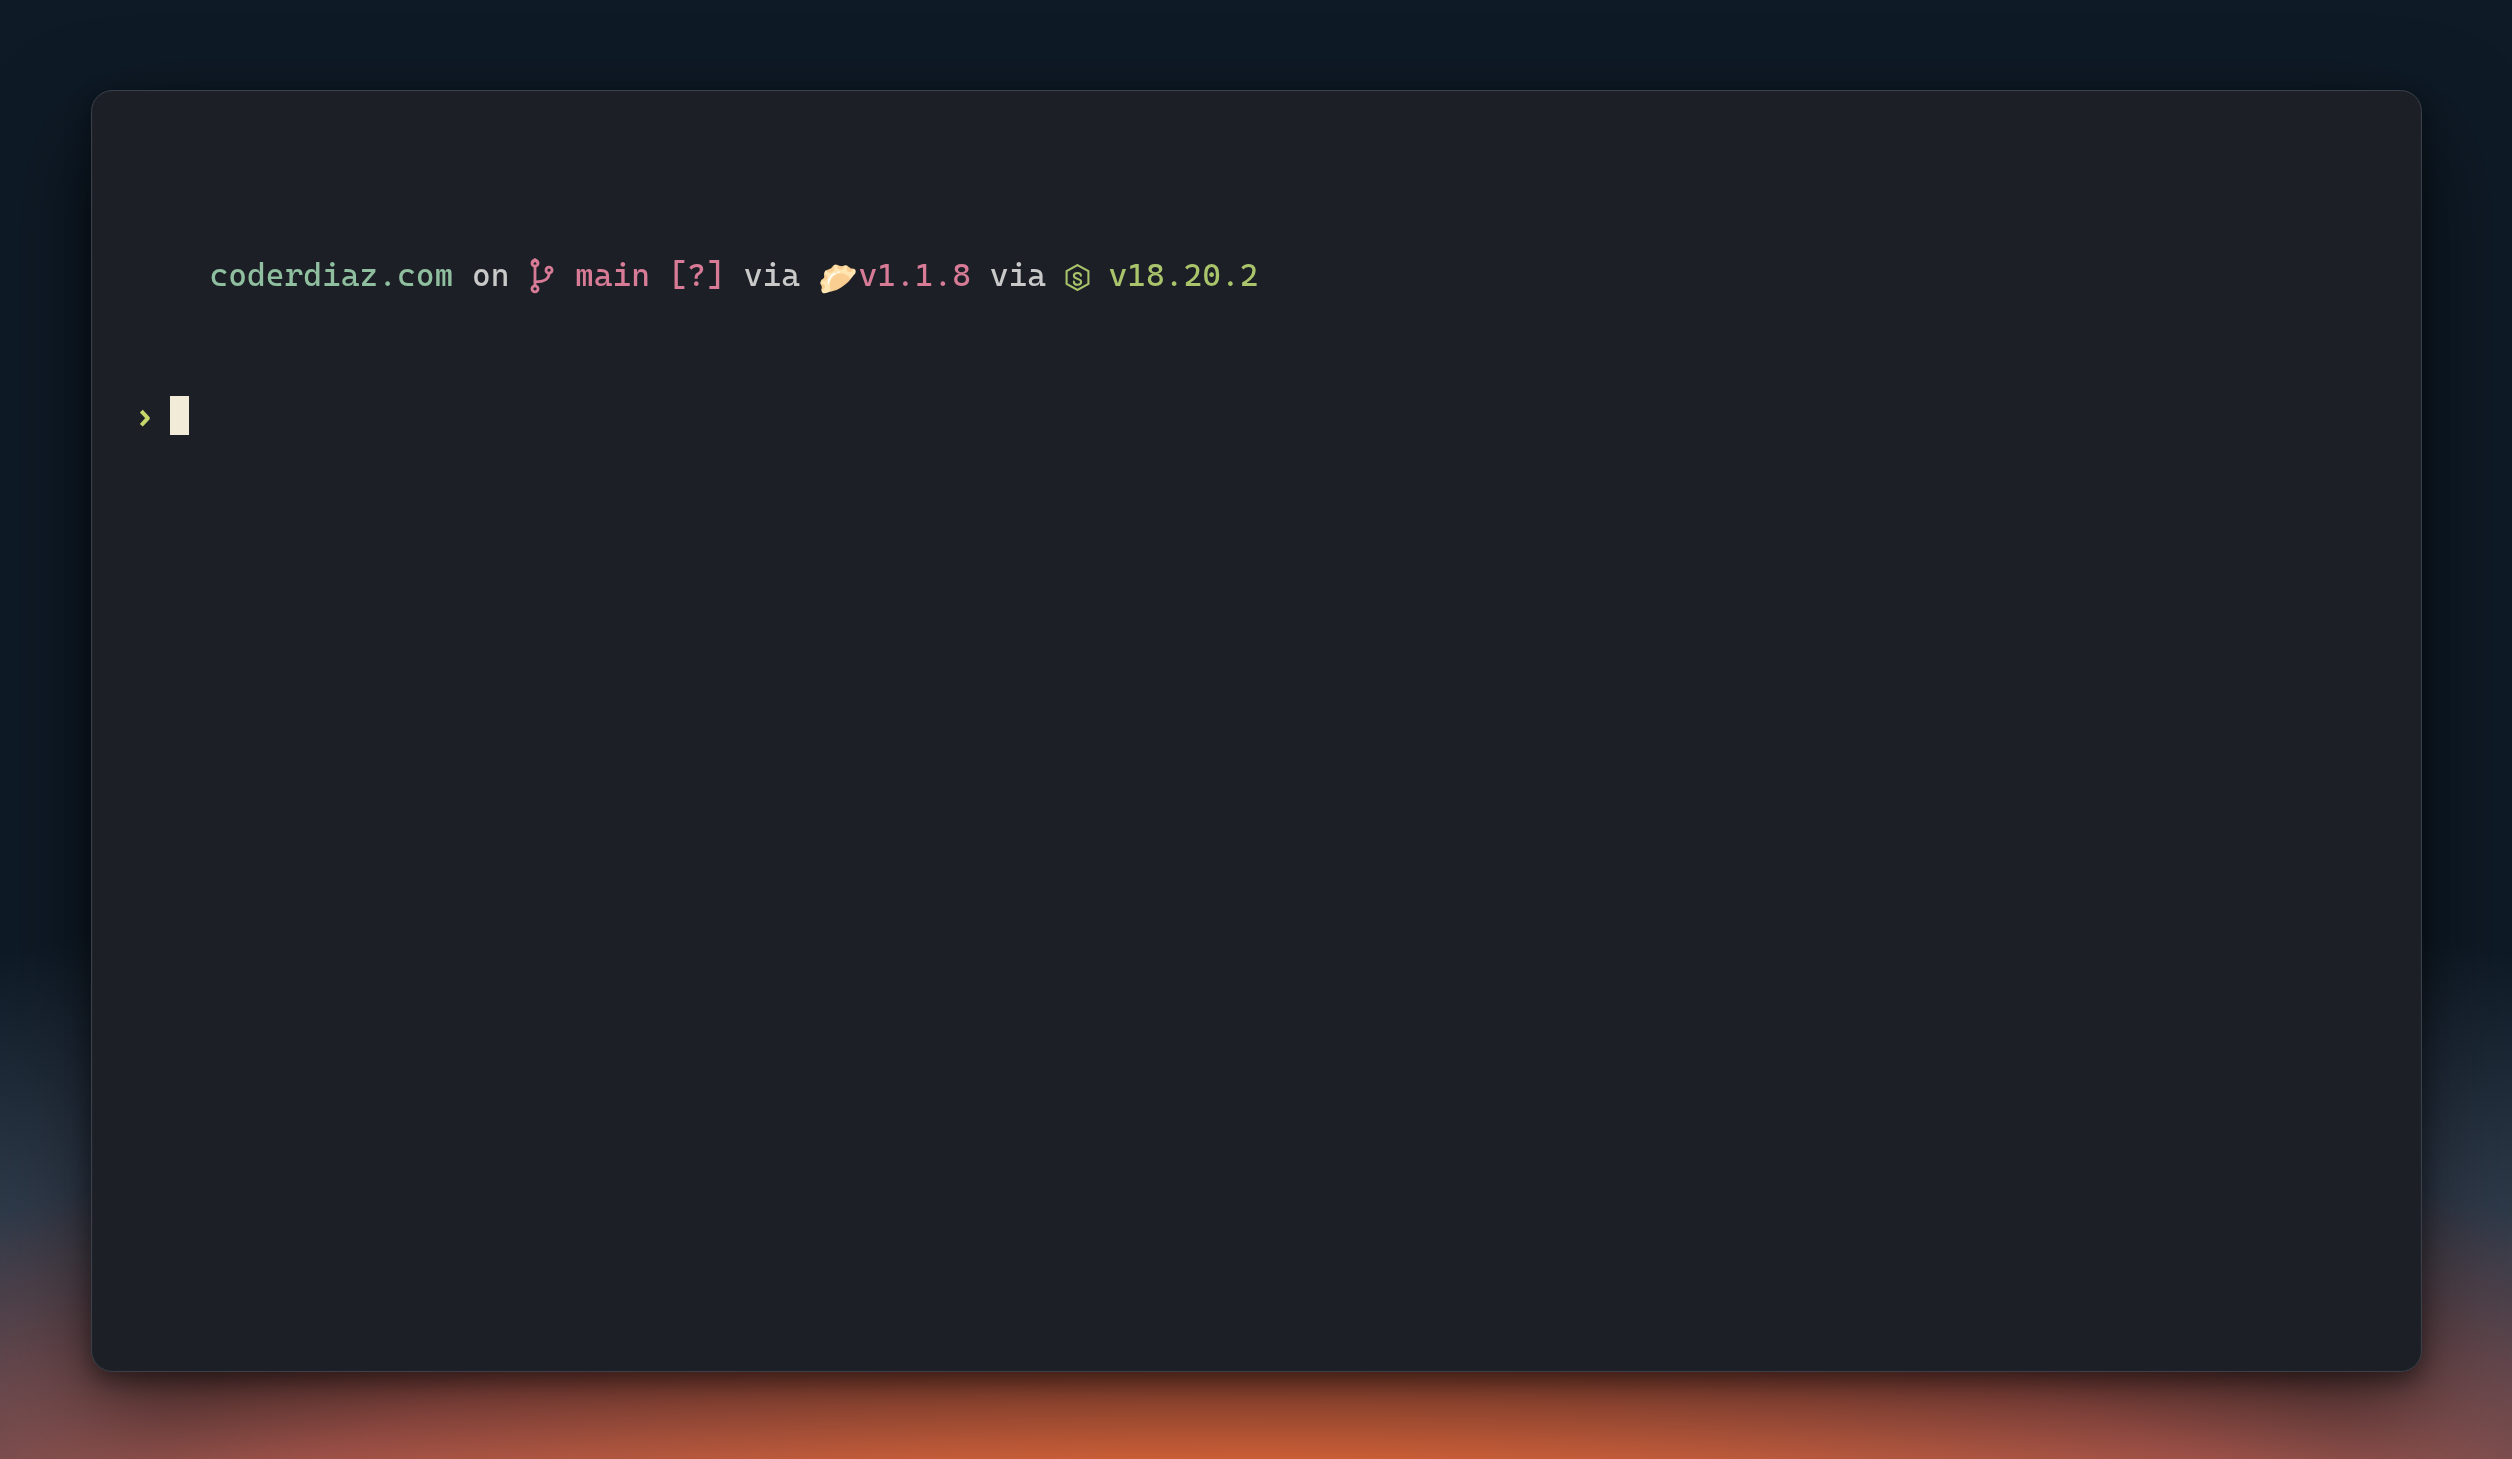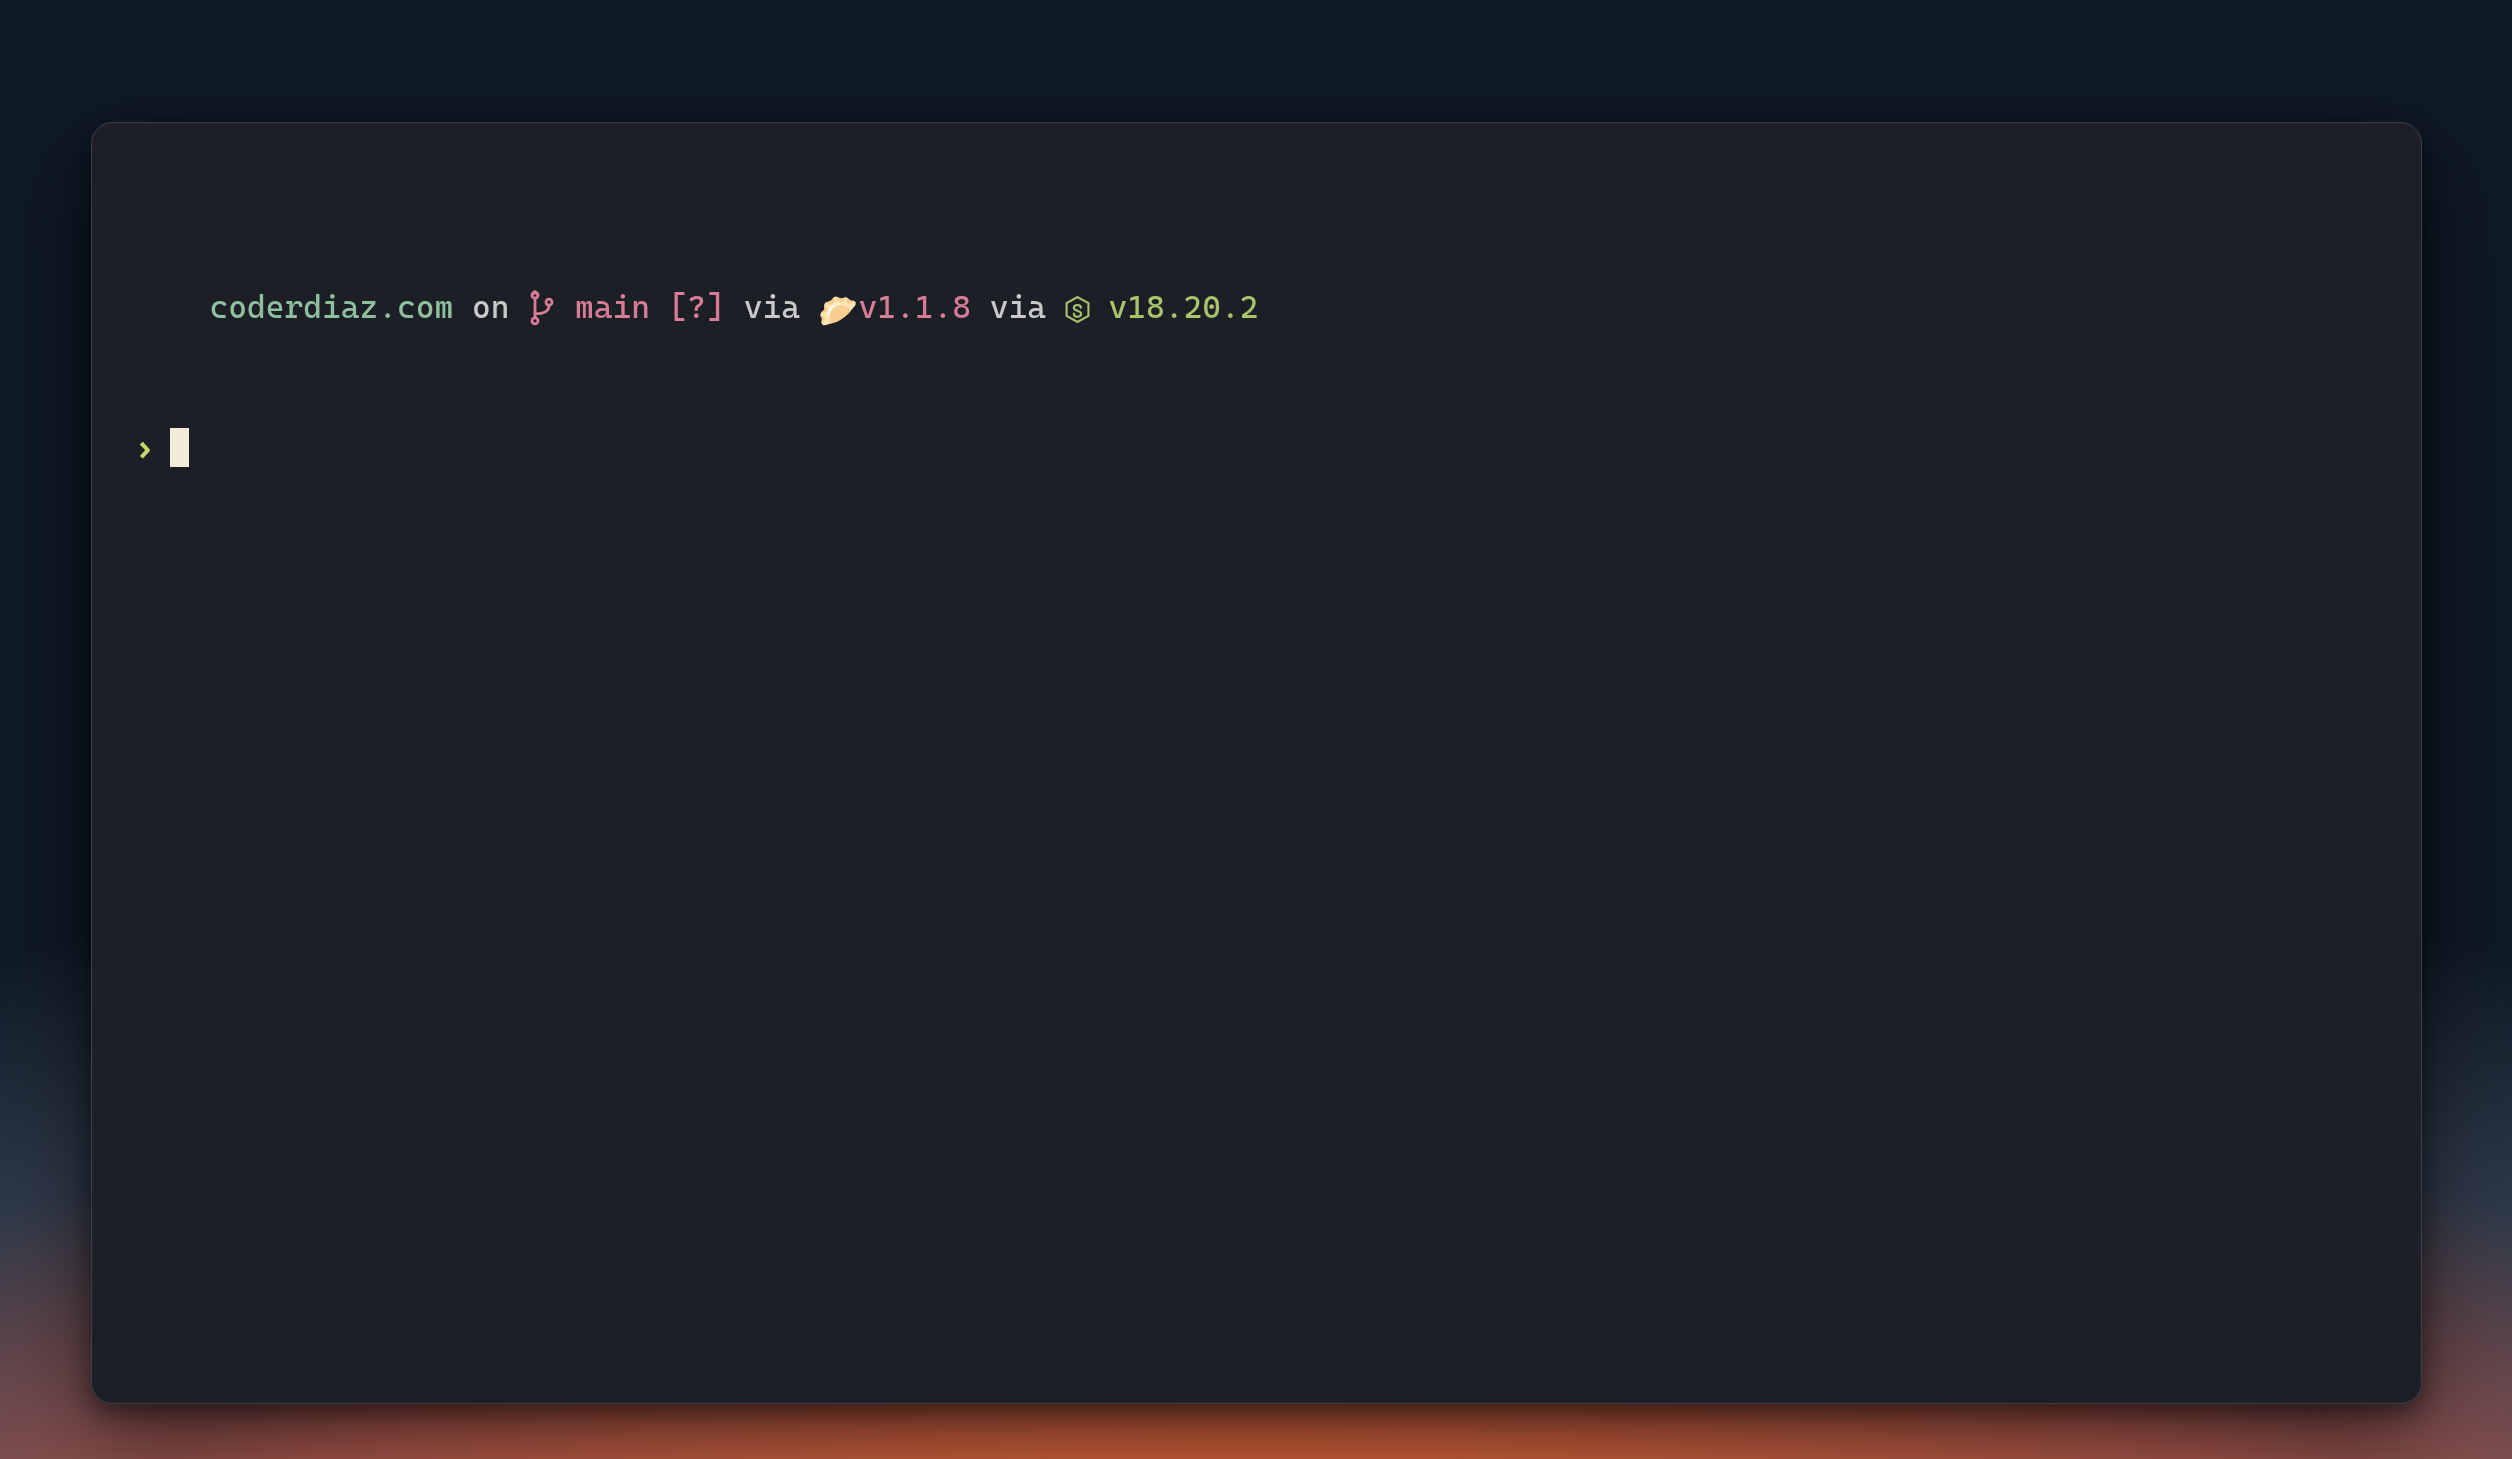--- a/index.html
+++ b/index.html
@@ -21,21 +21,20 @@
       border-radius:21.4px;
       box-shadow:
         0 41px 99px rgba(0,0,0,0.55),
         0 8.2px 25px rgba(0,0,0,0.45),
         inset 0 0 0 0.8px rgba(255,255,255,0.02);
       padding:115px 43px 43px 43px;
       font-size:32px;
       line-height:1.45;
       color:#c9c9c9;
       position:relative;
-      margin-top:32px;
     }
     .prompt-line { white-space: pre; font-weight:500; }
     .dir    { color:#8fbf9f; }
     .dim    { color:#c9c9c9; }
     .branch-icon { color:#d77b96; display:inline-block; vertical-align:-18%; }
     .branch-name { color:#d77b96; }
     .status { color:#d77b96; }
     .bun-ver { color:#d77b96; }
     .node-ver{ color:#a9c46a; }
     .input-line { margin-top:38px; display:flex; align-items:center; }

